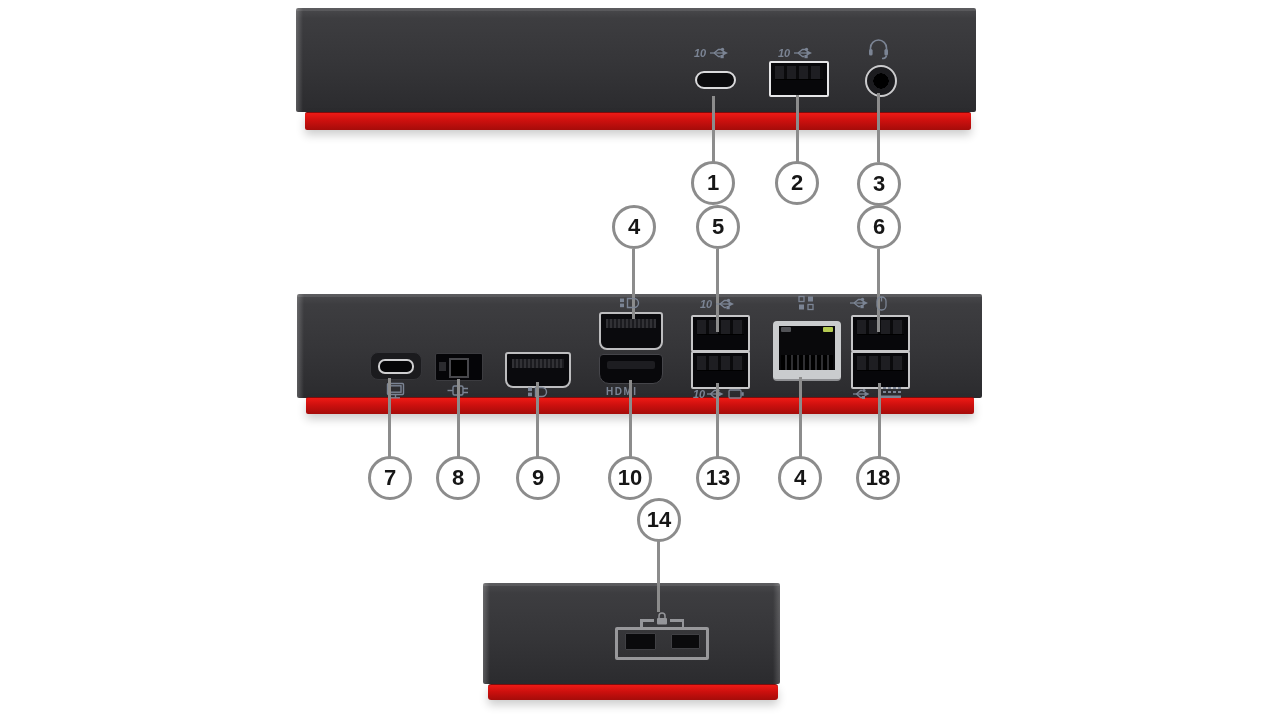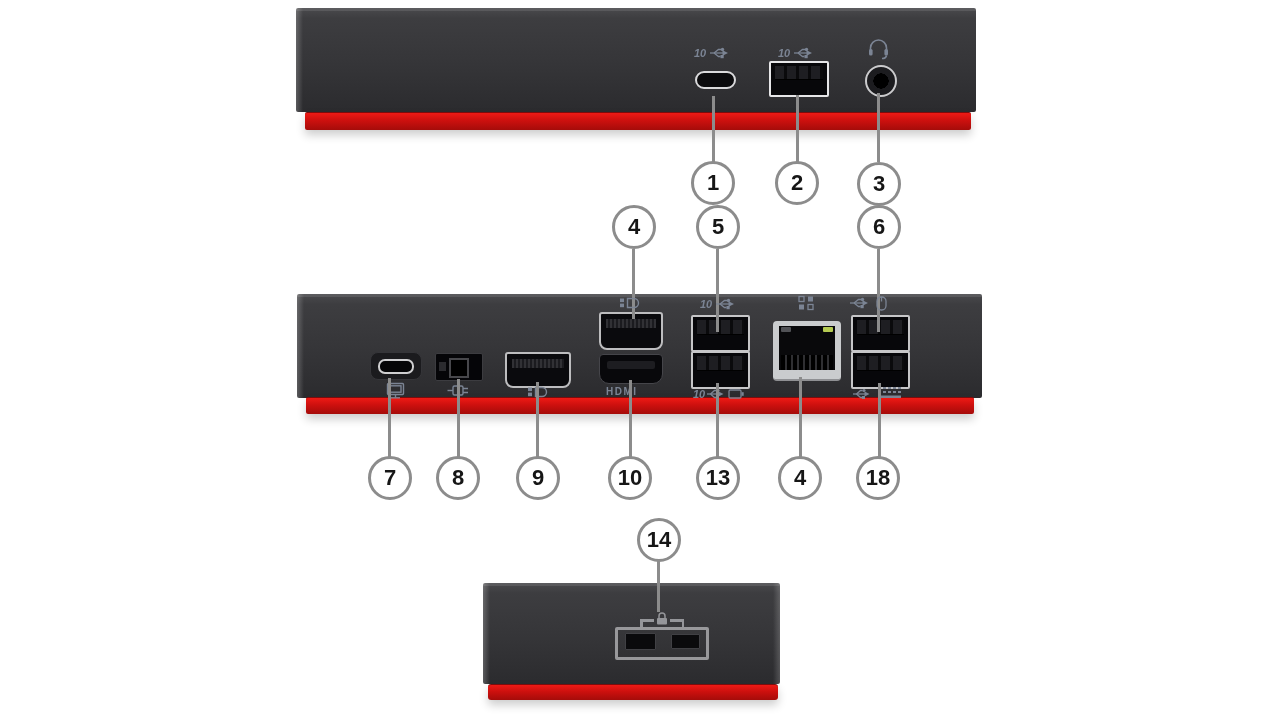--- a/index.html
+++ b/index.html
@@ -316,21 +316,21 @@
     </div>
   <div class="callout" style="left:696px;top:456px;">
       <span>13</span>
     </div>
   <div class="callout" style="left:778px;top:456px;">
       <span>4</span>
     </div>
   <div class="callout" style="left:856px;top:456px;">
       <span>18</span>
     </div>
-  <div class="callout" style="left:637px;top:518px;">
+  <div class="callout" style="left:637px;top:498px;">
       <span>14</span>
     </div>
   <div class="leader" style="left:657px;top:541px;height:71px;"></div>
 
   <div class="dock" style="left:483px;top:583px;width:297px;height:101px;">
     <span class="edge-l"></span>
     <span class="edge-r"></span>
     <span class="edge-t"></span>
   </div>
   <div class="red" style="left:488px;top:684px;width:290px;height:15px;border-radius:3px;"></div>

